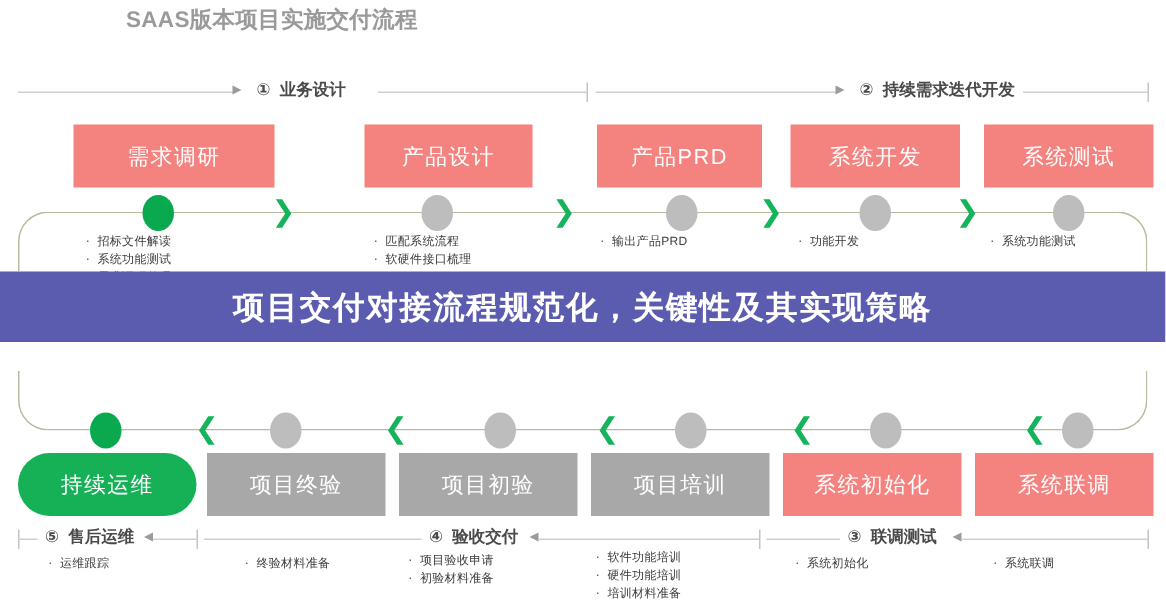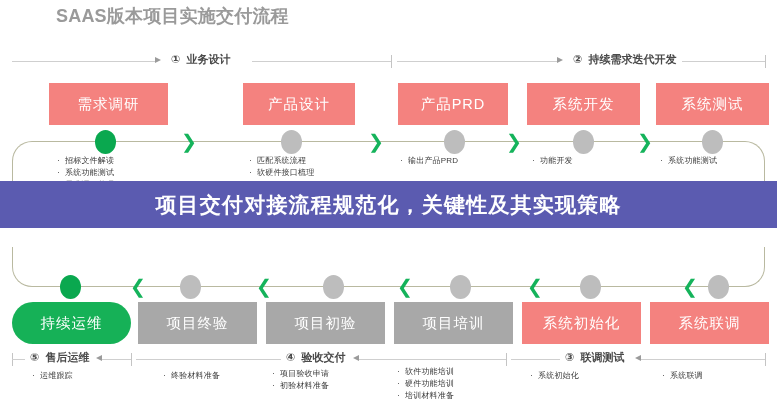--- a/index.html
+++ b/index.html
@@ -6,22 +6,22 @@
   html, body {
     width: 777px; height: 400px;
     background: #ffffff;
     font-family: "Liberation Sans", "DejaVu Sans", sans-serif;
     overflow: hidden;
   }
   #root { position: relative; width: 777px; height: 400px; background:#fff; }
 
   
   .title {
-    position: absolute; left: 56px; top: 4px;
-    font-size: 18px; font-weight: 700; color: #9a9a9a;
+    position: absolute; left: 84px; top: 4px;
+    font-size: 15px; font-weight: 700; color: #9a9a9a;
     letter-spacing: .2px; white-space: nowrap;
   }
 
   
   .phase-row { position: absolute; left: 0; width: 777px; height: 16px; }
   .phase-row.top { top: 54px; }
   .phase-row.bottom { top: 352px; }
   .phase-label {
     position: absolute; top: -2px;
     font-size: 11px; font-weight: 700; color: #4a4a4a;
@@ -124,21 +124,21 @@
     <div class="phase-line" style="left:397px; width:162px;"></div>
     <div class="arr-r" style="left:557px;"></div>
     <div class="phase-label" style="left:568px;">
       <span>②</span>
       &nbsp;<span>持续需求迭代开发</span>
     </div>
     <div class="phase-line" style="left:682px; width:83px;"></div>
     <div class="phase-tick" style="left:765px;"></div>
   </div>
 
-  <div class="box pink" style="left:49px;  top:83px; width:119px;">需求调研</div>
+  <div class="box pink" style="left:49px;  top:83px; width:134px;">需求调研</div>
   <div class="box pink" style="left:243px; top:83px; width:112px;">产品设计</div>
   <div class="box pink" style="left:398px; top:83px; width:110px;">产品PRD</div>
   <div class="box pink" style="left:527px; top:83px; width:113px;">系统开发</div>
   <div class="box pink" style="left:656px; top:83px; width:113px;">系统测试</div>
 
   <div class="rail top"></div>
   <div class="node green" style="left:95px;  top:130px;"></div>
   <div class="node" style="left:281px; top:130px;"></div>
   <div class="node" style="left:444px; top:130px;"></div>
   <div class="node" style="left:573px; top:130px;"></div>

